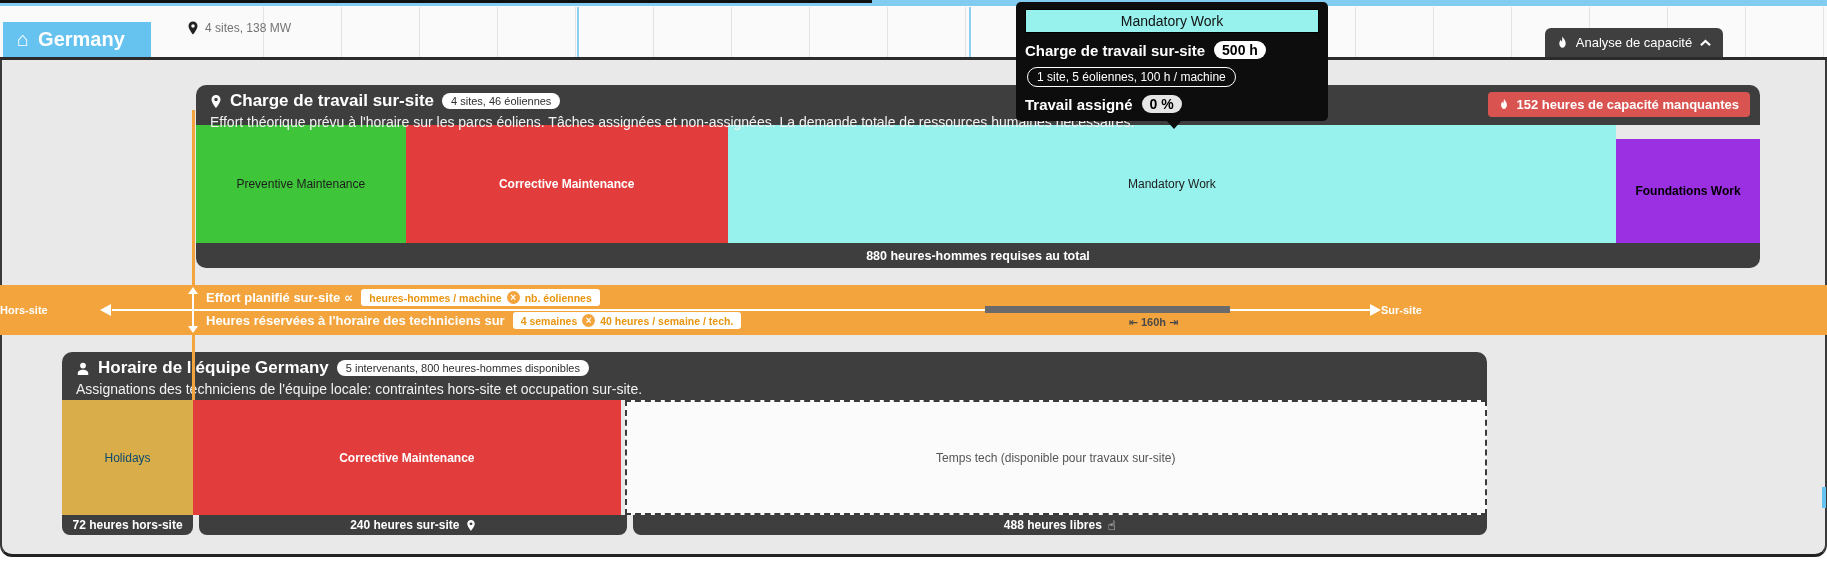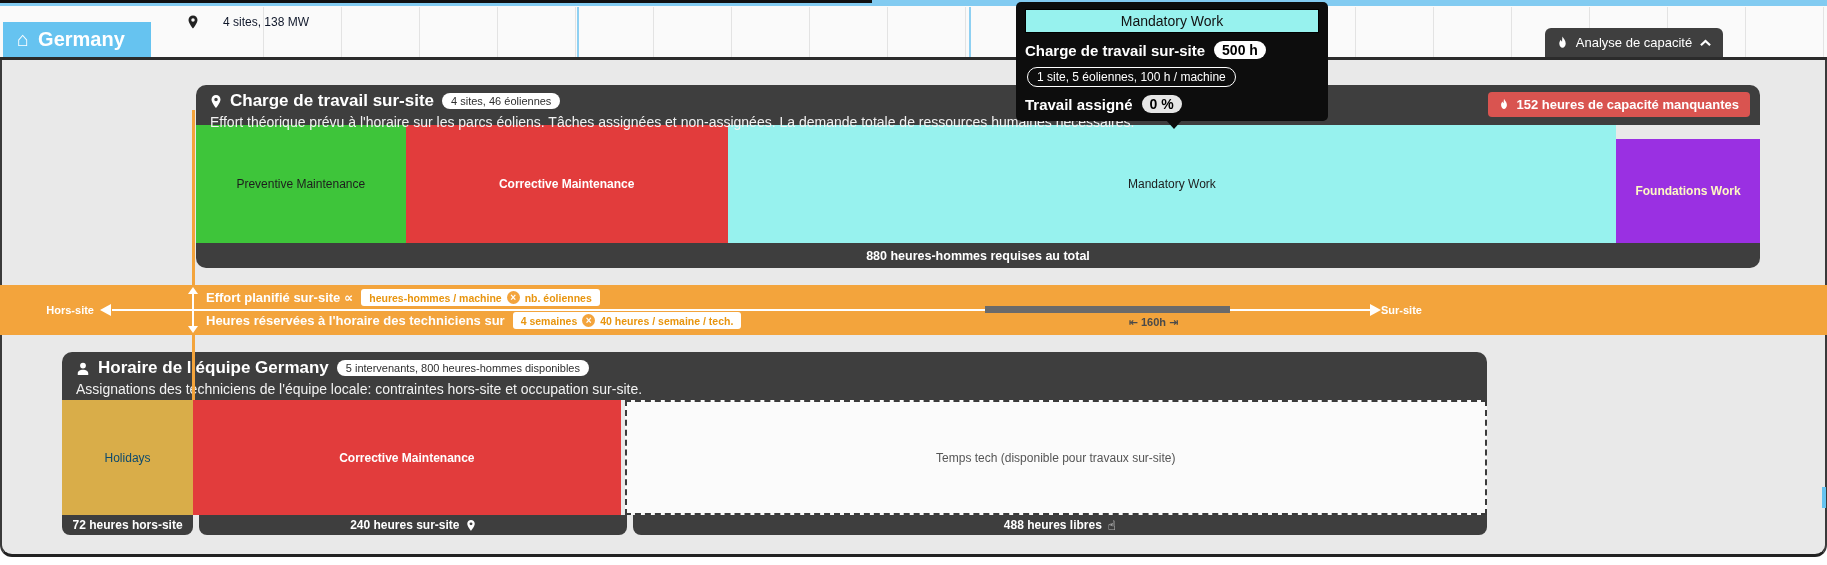--- a/index.html
+++ b/index.html
@@ -10,22 +10,22 @@
   .topstrip { position:absolute; left:0; top:0; width:1827px; height:60px; background:#fafafa; border-bottom:3px solid #2b2b2b; }
   .gridlines { position:absolute; left:186px; top:7px; right:0; bottom:0;
     background:repeating-linear-gradient(90deg, transparent 0, transparent 77px, #e3e3e3 77px, #e3e3e3 78px); }
   .top-blue { position:absolute; left:0; top:0; width:1827px; height:6px; background:#82cbf1; }
   .top-black { position:absolute; left:0; top:0; width:872px; height:3px; background:#101010; }
   .tmark { position:absolute; top:7px; width:2px; height:50px; background:#8ed0f2; }
 
   
   .region-tab { position:absolute; left:3px; top:22px; width:148px; height:35px; background:#66c3f0; color:#fff;
     display:flex; align-items:center; gap:9px; padding-left:14px; font-size:20px; font-weight:bold; cursor:pointer; }
-  .sites-summary { position:absolute; left:187px; top:4px; height:35px; display:flex; align-items:center; gap:24px;
-    color:#0f172a; font-size:12px; }
+  .sites-summary { position:absolute; left:187px; top:10px; height:35px; display:flex; align-items:center; gap:6px;
+    color:#737373; font-size:12px; }
   .capacity-btn { position:absolute; left:1545px; top:28px; width:178px; height:29px; background:#3f3f3f; border:none;
     border-radius:6px 6px 0 0; color:#fff; font-size:13px; font-family:inherit; display:flex; align-items:center;
     justify-content:center; gap:8px; cursor:pointer; }
 
   
   .card { position:absolute; left:0; top:60px; width:1827px; height:497px; background:#e9e9e9;
     border-bottom:3px solid #222; border-left:2px solid #3a3a3a; border-right:2px solid #3a3a3a; border-radius:0 0 12px 12px; }
   .right-tick { position:absolute; left:1822px; top:487px; width:4px; height:21px; background:#66c3f0; z-index:6; }
 
   
@@ -167,34 +167,34 @@
     <div class="wl-bar">
       <div class="seg" style="width: 13.4%; background: rgb(62, 197, 58); color: rgb(29, 29, 29);">
         <span>Preventive Maintenance</span>
       </div>
       <div class="seg" style="width: 20.6%; background: rgb(226, 60, 60); color: rgb(255, 255, 255);">
         <span>Corrective Maintenance</span>
       </div>
       <div class="seg" style="width: 56.8%; background: rgb(151, 242, 238); color: rgb(29, 29, 29);">
         <span>Mandatory Work</span>
       </div>
-      <div class="seg" style="width: 9.2%; background: rgb(154, 48, 226); color: #fef9c3; margin-top: 14px;">
+      <div class="seg" style="width: 9.2%; background: rgb(154, 48, 226); color: #000000; margin-top: 14px;">
         <span>Foundations Work</span>
       </div>
     </div>
     <div class="p-footer">
       <span>880 heures-hommes requises au total</span>
     </div>
   </div>
 
   <div class="band">
     <div class="band-line"></div>
     <div class="arrow-l"></div>
     <div class="arrow-r"></div>
-    <div class="band-edge-label" style="left:0;width:94px;text-align:right">Hors-site</div>
+    <div class="band-edge-label" style="left:0;width:94px;">Hors-site</div>
     <div class="band-edge-label" style="left:1381px">Sur-site</div>
     <div class="vline2"></div>
     <div class="vtri-up"></div>
     <div class="vtri-dn"></div>
     <div class="band-row" style="top:4px">
       <span>Effort planifié sur-site ∝</span>
       <span class="formula-pill">
         <span>heures-hommes / machine</span>
         <span class="xcircle">×</span>
         <span>nb. éoliennes</span>

